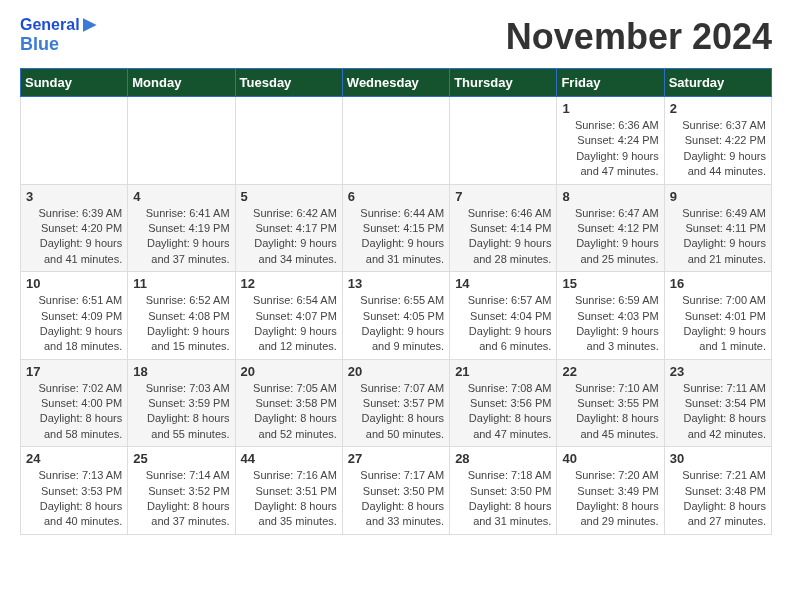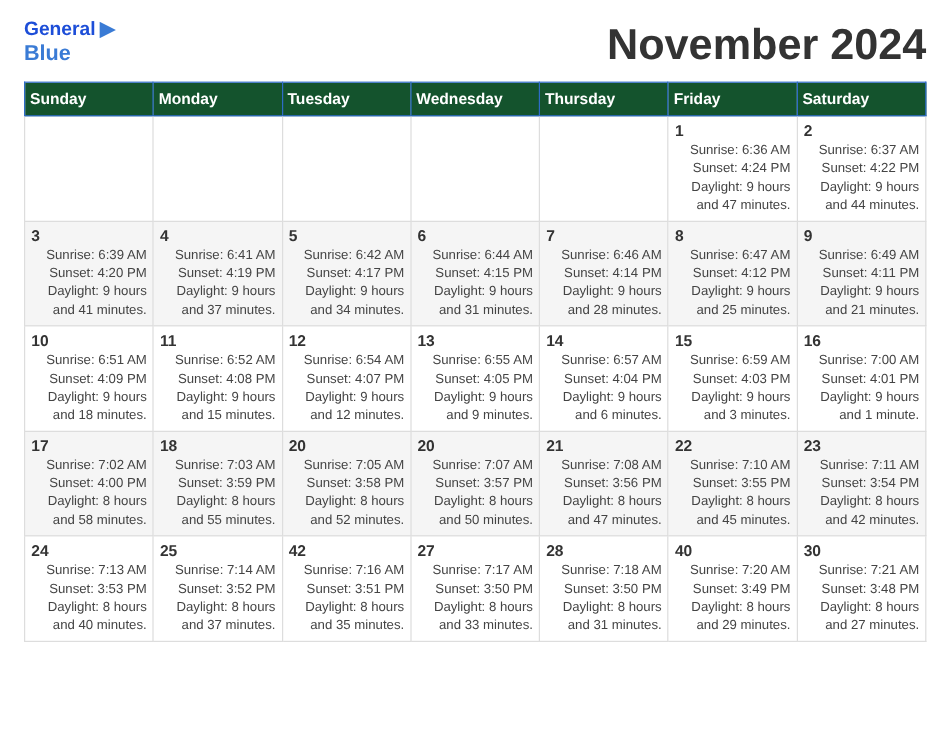--- a/index.html
+++ b/index.html
@@ -239,21 +239,21 @@
       <tr>
         <td>
           <span class="day-number">24</span>
           <div class="day-info">Sunrise: 7:13 AM<br>Sunset: 3:53 PM<br>Daylight: 8 hours and 40 minutes.</div>
         </td>
         <td>
           <span class="day-number">25</span>
           <div class="day-info">Sunrise: 7:14 AM<br>Sunset: 3:52 PM<br>Daylight: 8 hours and 37 minutes.</div>
         </td>
         <td>
-          <span class="day-number">42</span>
+          <span class="day-number">44</span>
           <div class="day-info">Sunrise: 7:16 AM<br>Sunset: 3:51 PM<br>Daylight: 8 hours and 35 minutes.</div>
         </td>
         <td>
           <span class="day-number">27</span>
           <div class="day-info">Sunrise: 7:17 AM<br>Sunset: 3:50 PM<br>Daylight: 8 hours and 33 minutes.</div>
         </td>
         <td>
           <span class="day-number">28</span>
           <div class="day-info">Sunrise: 7:18 AM<br>Sunset: 3:50 PM<br>Daylight: 8 hours and 31 minutes.</div>
         </td>

